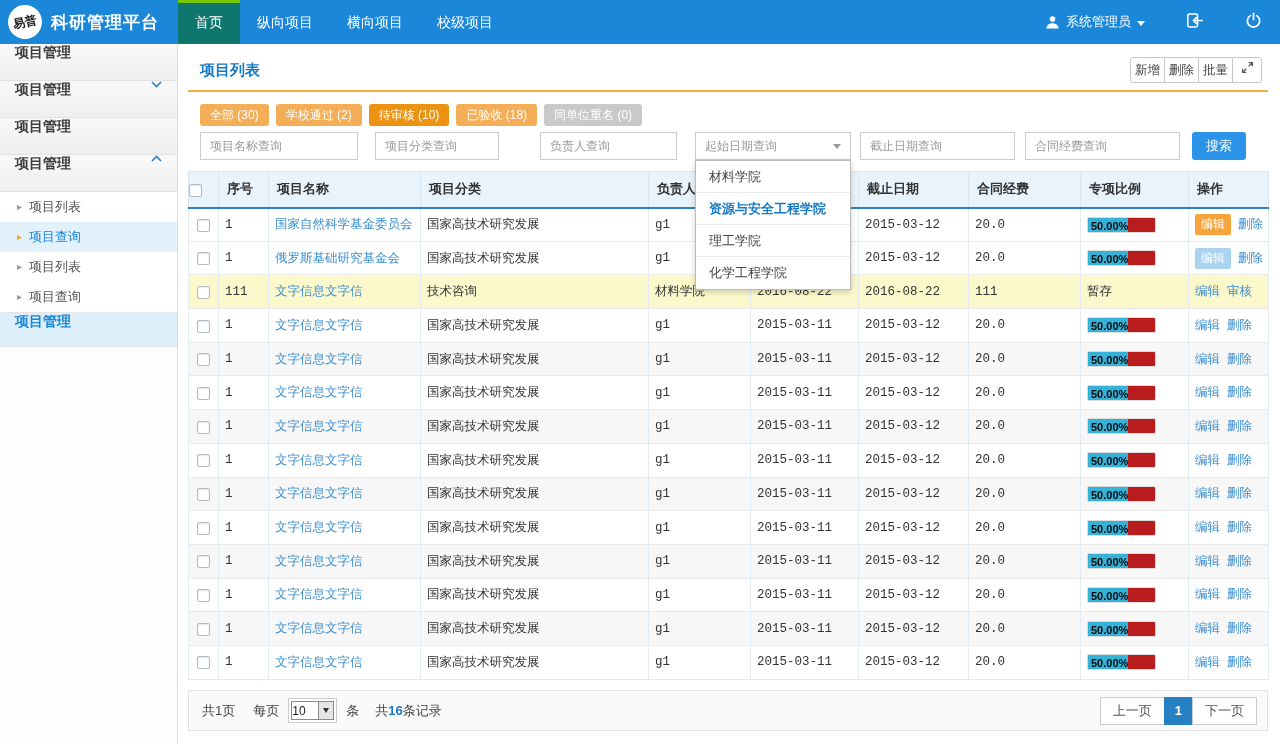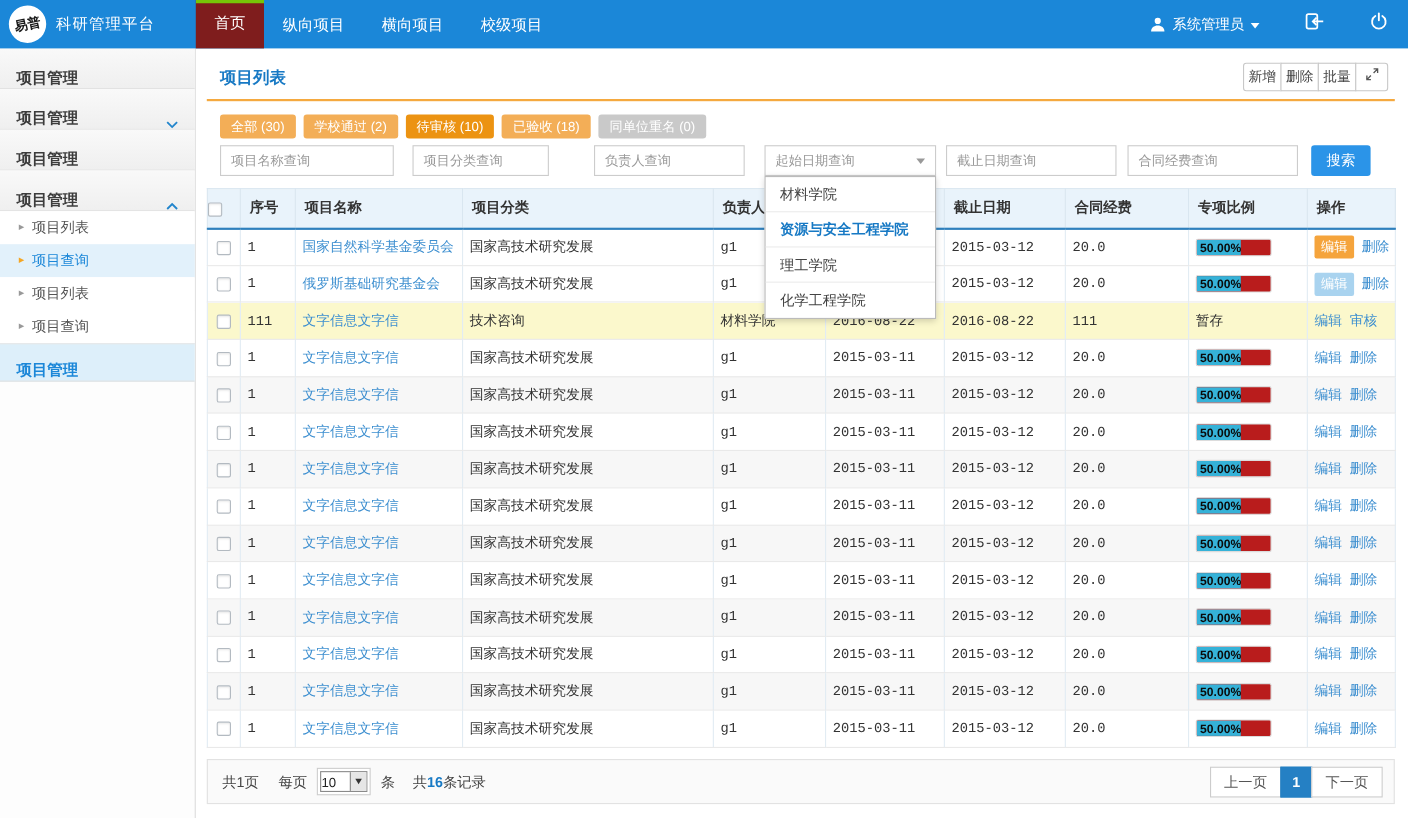--- a/index.html
+++ b/index.html
@@ -3,32 +3,32 @@
 <meta charset="utf-8">
 <style>
   * { margin:0; padding:0; box-sizing:border-box; }
   html,body { width:1280px; height:744px; font-family:"Liberation Sans",sans-serif; background:#fff; overflow:hidden; }
   .page { position:relative; width:1280px; height:744px; background:#fff; overflow:hidden; }
 
   
   .topbar { position:absolute; top:0; left:0; right:0; height:44px; background:#1b87d8; color:#fff; display:flex; align-items:center; z-index:30; }
   .brand { width:178px; min-width:178px; display:flex; align-items:center; gap:9px; padding-left:8px; }
   .logo { width:34px; height:34px; border-radius:50%; background:#fff; color:#1a1a1a; display:flex; align-items:center; justify-content:center; font-family:"DejaVu Serif",serif; font-weight:bold; font-size:12px; transform:rotate(-12deg); }
-  .app-title { font-size:14px; font-weight:normal; letter-spacing:1px; white-space:nowrap; }
+  .app-title { font-size:17px; font-weight:bold; letter-spacing:1px; white-space:nowrap; }
   .nav { display:flex; height:44px; }
   .tab { padding:0 17px; line-height:44px; font-size:14px; cursor:pointer; white-space:nowrap; }
-  .tab.active { background:#7f1d1d; box-shadow:inset 0 3px 0 #76c607;font-family:Liberation Serif, serif; }
+  .tab.active { background:#0f766e; box-shadow:inset 0 3px 0 #76c607; }
   .topbar-right { margin-left:auto; display:flex; align-items:center; gap:41px; padding-right:18px;justify-content:space-between; }
   .user { display:flex; align-items:center; gap:6px; font-size:13px; cursor:pointer; }
   .caret { width:0; height:0; border-left:4px solid transparent; border-right:4px solid transparent; border-top:5px solid #fff; margin-top:2px; }
   .hicon { cursor:pointer; display:flex; align-items:center; }
 
   
   .sidebar { position:absolute; left:0; top:44px; width:178px; bottom:0; background:#fdfdfd; border-right:1px solid #dcdcdc; z-index:5; }
-  .sgroup { height:37px; background:linear-gradient(#f9f9f9,#efefef); border-bottom:1px solid #e2e2e2; padding:0 15px; font-size:14px; font-weight:bold; color:#3c3c3c; display:flex; justify-content:space-between; align-items:flex-end; cursor:pointer; }
+  .sgroup { height:37px; background:linear-gradient(#f9f9f9,#efefef); border-bottom:1px solid #e2e2e2; padding:0 15px; font-size:14px; font-weight:bold; color:#3c3c3c; display:flex; justify-content:space-between; align-items:flex-start; cursor:pointer; }
   .sgroup.gactive { background:#ddeffa; color:#1b87d8; border-top:1px solid #e6e6e6; height:35px; }
   .ssub { height:30px; padding:0 15px 0 17px; font-size:13px; color:#555; background:#fff; cursor:pointer; display:flex; align-items:center; gap:7px; }
   .ssub .tri { color:#999; font-size:10px; line-height:1; }
   .ssub.active { background:#e2f1fb; color:#1b87d8; }
   .ssub.active .tri { color:#f5a623; }
   .chev { display:flex; }
 
   
   .main { position:absolute; left:178px; top:44px; right:0; bottom:0; background:#fff; overflow:hidden; }
   .panel-title { position:absolute; left:22px; top:17px; font-size:15px; font-weight:bold; color:#1779c4; }

